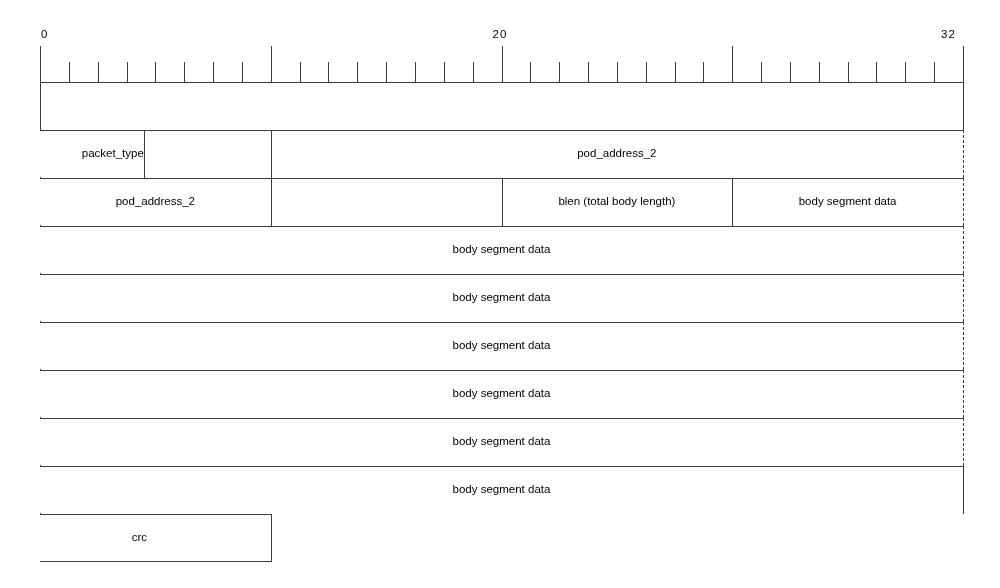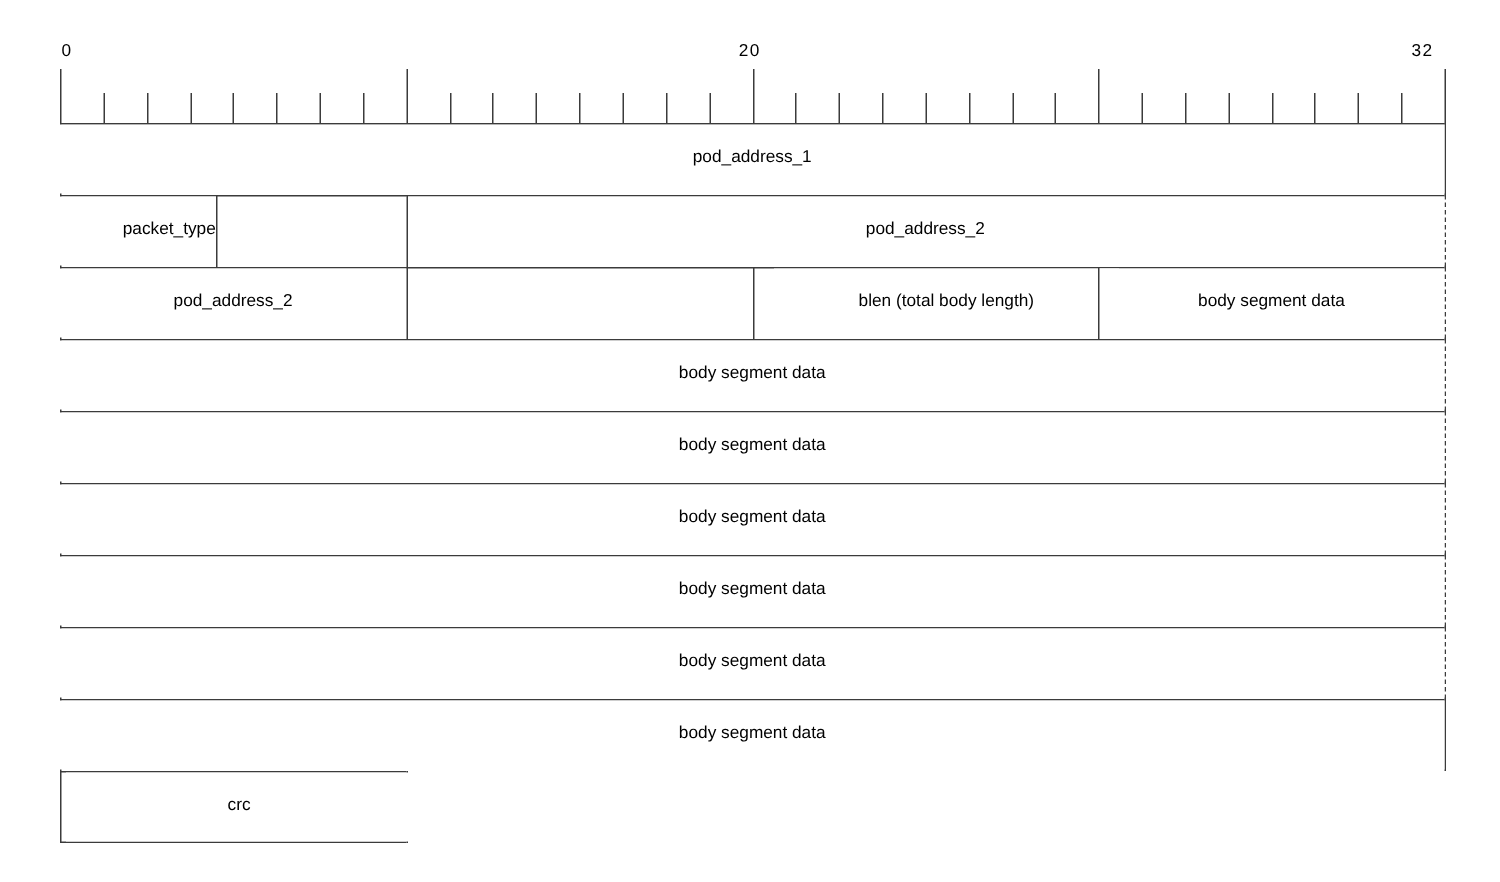--- a/index.html
+++ b/index.html
@@ -131,23 +131,20 @@
       <div class="tick" style="left: 963px; top: 46px; height: 36px;"></div>
       <div class="ruler-label" style="top: 29px; left: 41px;">0</div>
       <div class="ruler-label" style="top: 29px; left: 492.5px;">20</div>
       <div class="ruler-label" style="top: 29px; left: 941px;">32</div>
     </div>
   <div id="field-grid">
       <div class="field-row" style="left: 0px; top: 82px; width: 1000px; height: 48px;">
         <div class="edge edge-solid-h" style="left: 40px; width: 923px; top: 0px;"></div>
         <div class="edge edge-solid-v" style="left: 40px; top: 0px; height: 48px;"></div>
         <div class="edge edge-solid-v" style="left: 963px; top: 0px; height: 48px;"></div>
-        <div class="field-cell" style="left: 40px; top: 1px; width: 923px; height: 46px;">
-          <span class="cell-text">pod_address_1</span>
-        </div>
       </div>
       <div class="field-row" style="left: 0px; top: 130px; width: 1000px; height: 48px;">
         <div class="edge edge-solid-h" style="left: 40px; width: 923px; top: 0px;"></div>
         <div class="edge edge-solid-v" style="left: 40px; top: 0px; height: 48px;"></div>
         <div class="edge edge-dashed-v" style="left: 963px; top: 0px; height: 48px;"></div>
         <div class="field-cell" style="left: 40px; top: 1px; width: 103.838px; height: 46px; justify-content: flex-end;">
           <span class="cell-text">packet_type</span>
         </div>
         <div class="divider-v" style="left: 143.838px; top: 0px; height: 48px;"></div>
         <div class="field-cell" style="left: 270.75px; top: 1px; width: 692.25px; height: 46px;">
@@ -156,21 +153,21 @@
         <div class="divider-v" style="left: 270.75px; top: 0px; height: 48px;"></div>
       </div>
       <div class="field-row" style="left: 0px; top: 178px; width: 1000px; height: 48px;">
         <div class="edge edge-solid-h" style="left: 40px; width: 923px; top: 0px;"></div>
         <div class="edge edge-dashed-v" style="left: 40px; top: 0px; height: 48px;"></div>
         <div class="edge edge-dashed-v" style="left: 963px; top: 0px; height: 48px;"></div>
         <div class="field-cell" style="left: 40px; top: 1px; width: 230.75px; height: 46px;">
           <span class="cell-text">pod_address_2</span>
         </div>
         <div class="divider-v" style="left: 270.75px; top: 0px; height: 48px;"></div>
-        <div class="field-cell" style="left: 501.5px; top: 1px; width: 230.75px; height: 46px; margin-left: 14px;">
+        <div class="field-cell" style="left: 501.5px; top: 1px; width: 230.75px; height: 46px;">
           <span class="cell-text">blen (total body length)</span>
         </div>
         <div class="divider-v" style="left: 501.5px; top: 0px; height: 48px;"></div>
         <div class="field-cell" style="left: 732.25px; top: 1px; width: 230.75px; height: 46px;">
           <span class="cell-text">body segment data</span>
         </div>
         <div class="divider-v" style="left: 732.25px; top: 0px; height: 48px;"></div>
       </div>
       <div class="field-row" style="left: 0px; top: 226px; width: 1000px; height: 48px;">
         <div class="edge edge-solid-h" style="left: 40px; width: 923px; top: 0px;"></div>
@@ -218,19 +215,19 @@
         <div class="edge edge-solid-v" style="left: 963px; top: 0px; height: 48px;"></div>
         <div class="field-cell" style="left: 40px; top: 1px; width: 923px; height: 46px;">
           <span class="cell-text">body segment data</span>
         </div>
       </div>
       <div class="field-row" style="left: 0px; top: 514px; width: 1000px; height: 48px;">
         <div class="edge edge-solid-h" style="left: 40px; width: 230.75px; top: 0px;"></div>
         <div class="edge edge-solid-h" style="left: 40px; width: 230.75px; top: 47px;"></div>
         <div class="edge edge-solid-v" style="left: 40px; top: 0px; height: 48px;"></div>
         <div class="edge edge-solid-v" style="left: 270.75px; top: 0px; height: 48px;"></div>
-        <div class="field-cell" style="left: 44px; top: 1px; width: 230.75px; height: 46px;">
+        <div class="field-cell" style="left: 24px; top: 1px; width: 230.75px; height: 46px;">
           <span class="cell-text">crc</span>
         </div>
       </div>
     </div>
 
 </div>
 
 </body></html>

